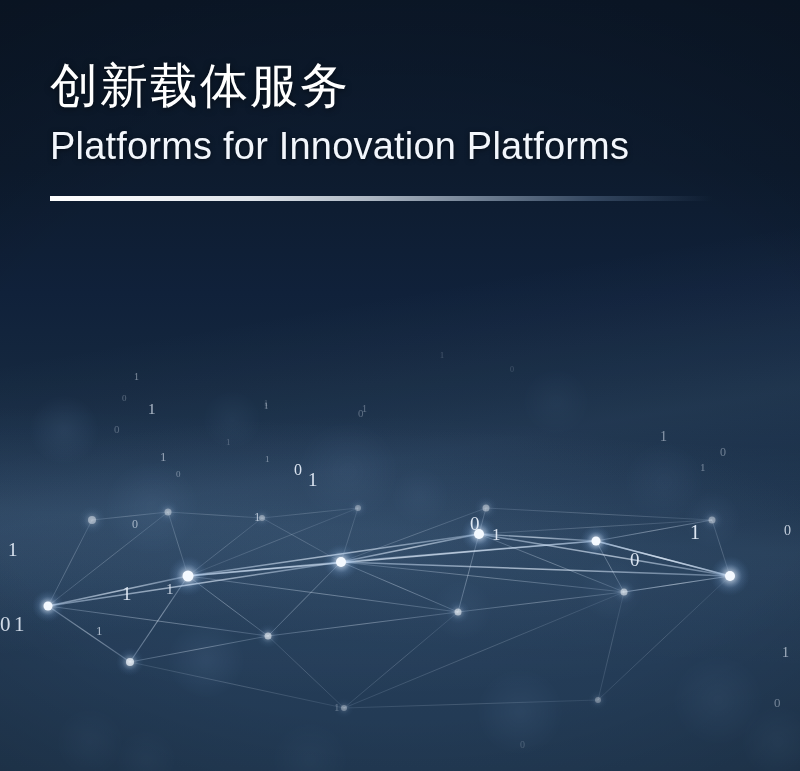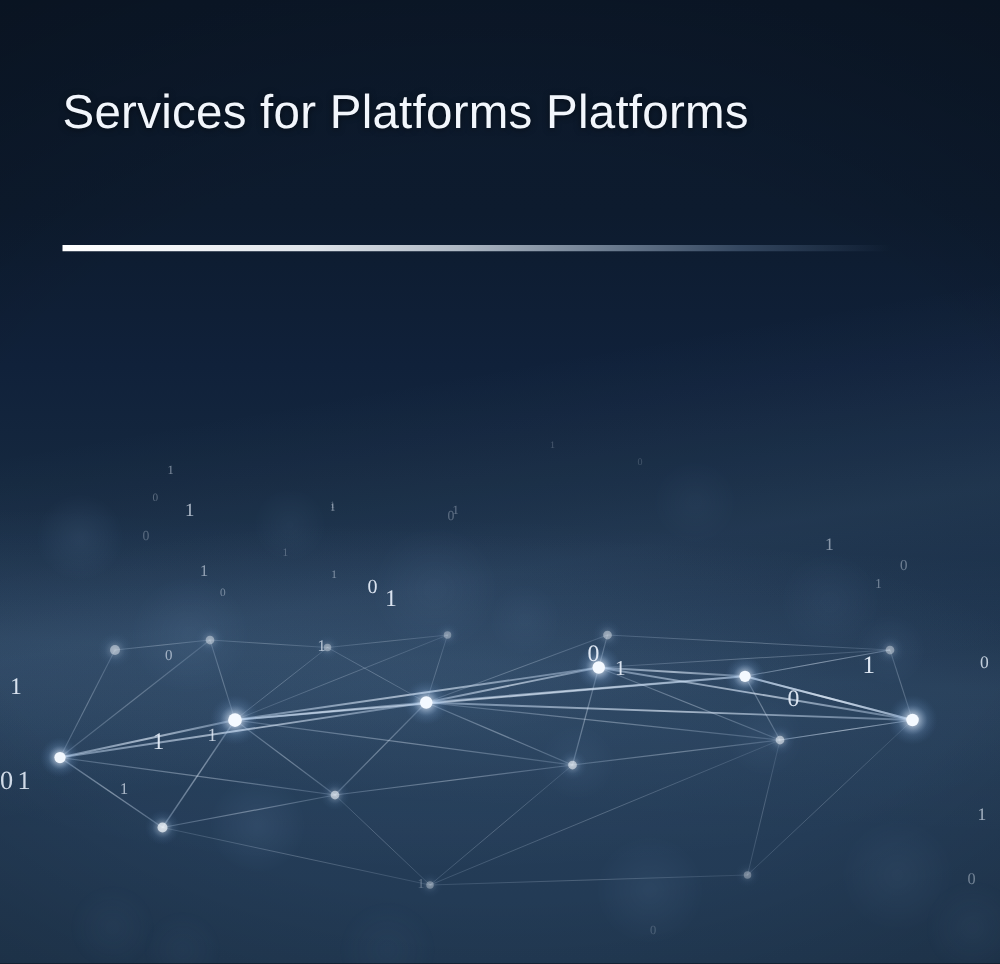--- a/index.html
+++ b/index.html
@@ -288,17 +288,18 @@
       <span class="digit" style="left: 720px; top: 446px; font-size: 12px; opacity: 0.38; filter: blur(0.6px);">0</span>
       <span class="digit" style="left: 782px; top: 646px; font-size: 14px; opacity: 0.64;">1</span>
       <span class="digit" style="left: 774px; top: 696px; font-size: 13px; opacity: 0.4; filter: blur(0.6px);">0</span>
       <span class="digit" style="left: 334px; top: 702px; font-size: 11px; opacity: 0.3; filter: blur(0.6px);">1</span>
       <span class="digit" style="left: 520px; top: 740px; font-size: 10px; opacity: 0.2; filter: blur(0.6px);">0</span>
       <span class="digit" style="left: 440px; top: 352px; font-size: 8px; opacity: 0.22; filter: blur(0.6px);">1</span>
       <span class="digit" style="left: 510px; top: 366px; font-size: 8px; opacity: 0.18; filter: blur(0.6px);">0</span>
     </div>
 
   <div class="headline-block">
-    <h2 class="title-en">Services for Platforms Platforms</h2>
+    <h1 class="title-cn">创新载体服务</h1>
+    <h2 class="title-en">Platforms for Innovation Platforms</h2>
   </div>
   <div class="divider"></div>
 
 </div>
 
 </body></html>

